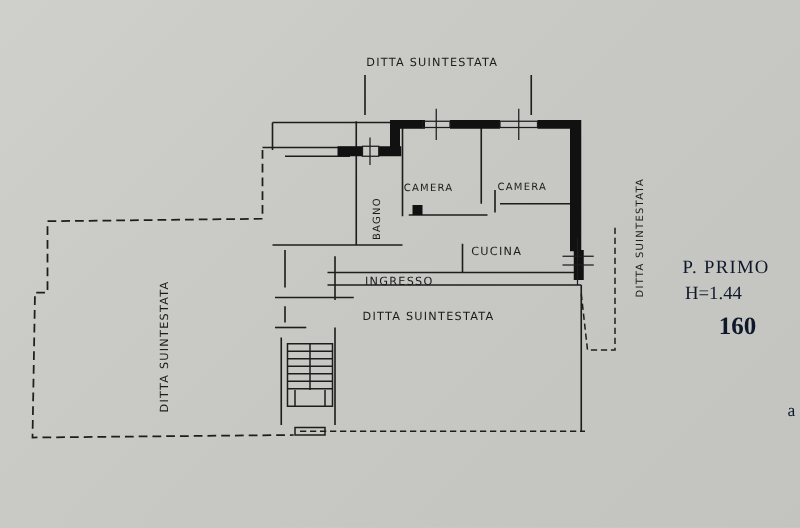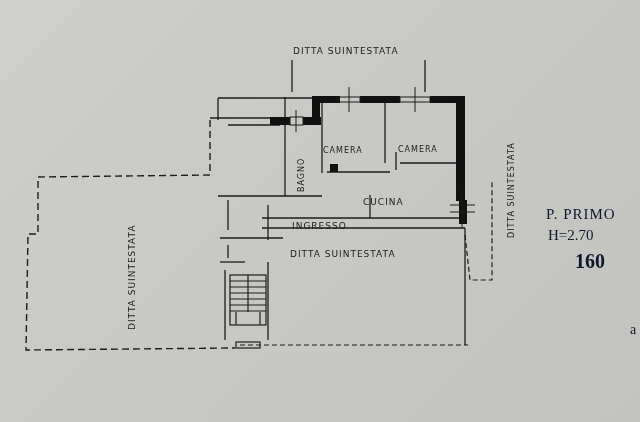--- a/index.html
+++ b/index.html
@@ -106,21 +106,21 @@
     <line x1="260" y1="312" x2="260" y2="325"></line>
     <rect x="236" y="342" width="24" height="6"></rect>
   </g>
 </svg>
 
 <div class="lbl" style="left:293px;top:46px;">DITTA SUINTESTATA</div>
 <div class="lbl" style="left:323px;top:146px;font-size:8px;">CAMERA</div>
 <div class="lbl" style="left:398px;top:145px;font-size:8px;">CAMERA</div>
 <div class="lbl vert" style="left:297px;top:192px;font-size:8px;">BAGNO</div>
 <div class="lbl" style="left:292px;top:205px;margin-top:16px;">INGRESSO</div>
-<div class="lbl" style="left:363px;top:197px;">CUCINA</div>
+<div class="lbl" style="left:377px;top:197px;">CUCINA</div>
 <div class="lbl" style="left:290px;top:249px;">DITTA SUINTESTATA</div>
 <div class="lbl vert" style="left:127px;top:330px;">DITTA SUINTESTATA</div>
 <div class="lbl vert" style="left:507px;top:238px;font-size:8px;">DITTA SUINTESTATA</div>
 
 <div class="hand" style="left:546px;top:206px;font-size:15px;letter-spacing:1px;">P. PRIMO</div>
-<div class="hand" style="left:548px;top:227px;font-size:15px;">H=2.70</div>
+<div class="hand" style="left:548px;top:227px;font-size:15px;">H=1.44</div>
 <div class="hand" style="left:575px;top:250px;font-size:20px;font-weight:bold;">160</div>
 <div class="hand" style="left:630px;top:322px;font-size:14px;">a</div>
 
 </body></html>

